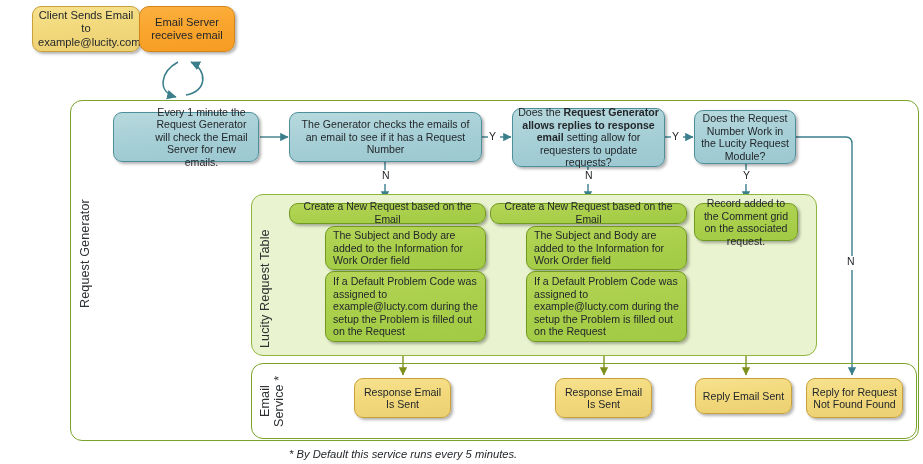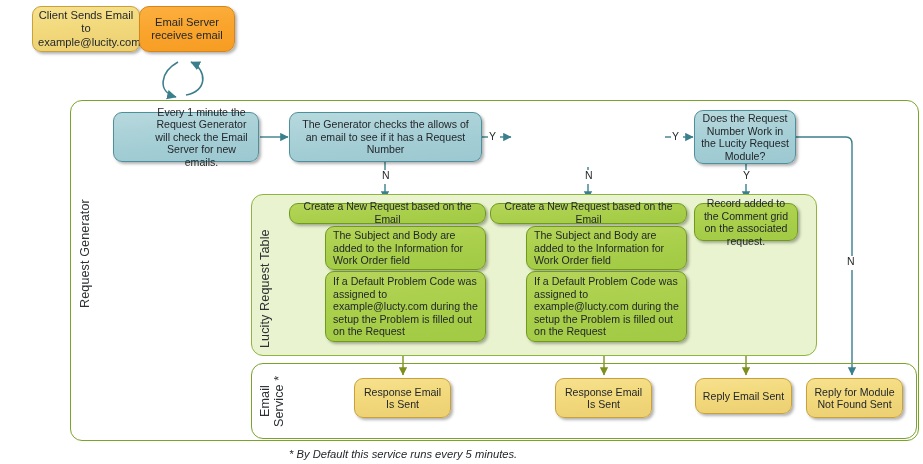--- a/index.html
+++ b/index.html
@@ -193,23 +193,26 @@
   </div>
 
   <div class="lane" style="left:70px; top:100px; width:849px; height:341px;"></div>
   <div class="lane-label" style="left:78px; top:108px; height:200px;">Request Generator</div>
 
   <div class="node n-blue" style="left:113px; top:112px; width:146px; height:50px;padding-left:36px;">
     <span class="txt">Every 1 minute the Request Generator will check the Email Server for new emails.</span>
   </div>
 
   <div class="node n-blue" style="left:289px; top:112px; width:193px; height:50px;">
-    <span class="txt">The Generator checks the allows of an email to see if it has a Request Number</span>
-  </div>
-
+    <span class="txt">The Generator checks the emails of an email to see if it has a Request Number</span>
+  </div>
+
+  <div class="node n-blue" style="left:512px; top:108px; width:153px; height:59px;">
+    <span class="txt"><span>Does the </span><b>Request Generator allows replies to response email</b><span> setting allow for requesters to update requests?</span></span>
+  </div>
 
   <div class="node n-blue" style="left:694px; top:110px; width:102px; height:54px;">
     <span class="txt">Does the Request Number Work in the Lucity Request Module?</span>
   </div>
 
   <div class="edge-label" style="left:488px; top:131px;">Y</div>
   <div class="edge-label" style="left:671px; top:131px;">Y</div>
   <div class="edge-label" style="left:381px; top:170px;">N</div>
   <div class="edge-label" style="left:584px; top:170px;">N</div>
   <div class="edge-label" style="left:742px; top:170px;">Y</div>
@@ -248,18 +251,18 @@
   <div class="node n-yellow" style="left:354px; top:378px; width:97px; height:40px; font-size:10.6px;">
     <span class="txt">Response Email Is Sent</span>
   </div>
   <div class="node n-yellow" style="left:555px; top:378px; width:97px; height:40px; font-size:10.6px;">
     <span class="txt">Response Email Is Sent</span>
   </div>
   <div class="node n-yellow" style="left:695px; top:378px; width:97px; height:36px; font-size:10.6px;">
     <span class="txt">Reply Email Sent</span>
   </div>
   <div class="node n-yellow" style="left:806px; top:378px; width:97px; height:40px; font-size:10.6px;">
-    <span class="txt">Reply for Module Not Found Sent</span>
+    <span class="txt">Reply for Request Not Found Found</span>
   </div>
 
   <div class="footnote" style="left:289px; top:448px;font-style:italic;">* By Default this service runs every 5 minutes.</div>
 
 </div>
 
 </body></html>

